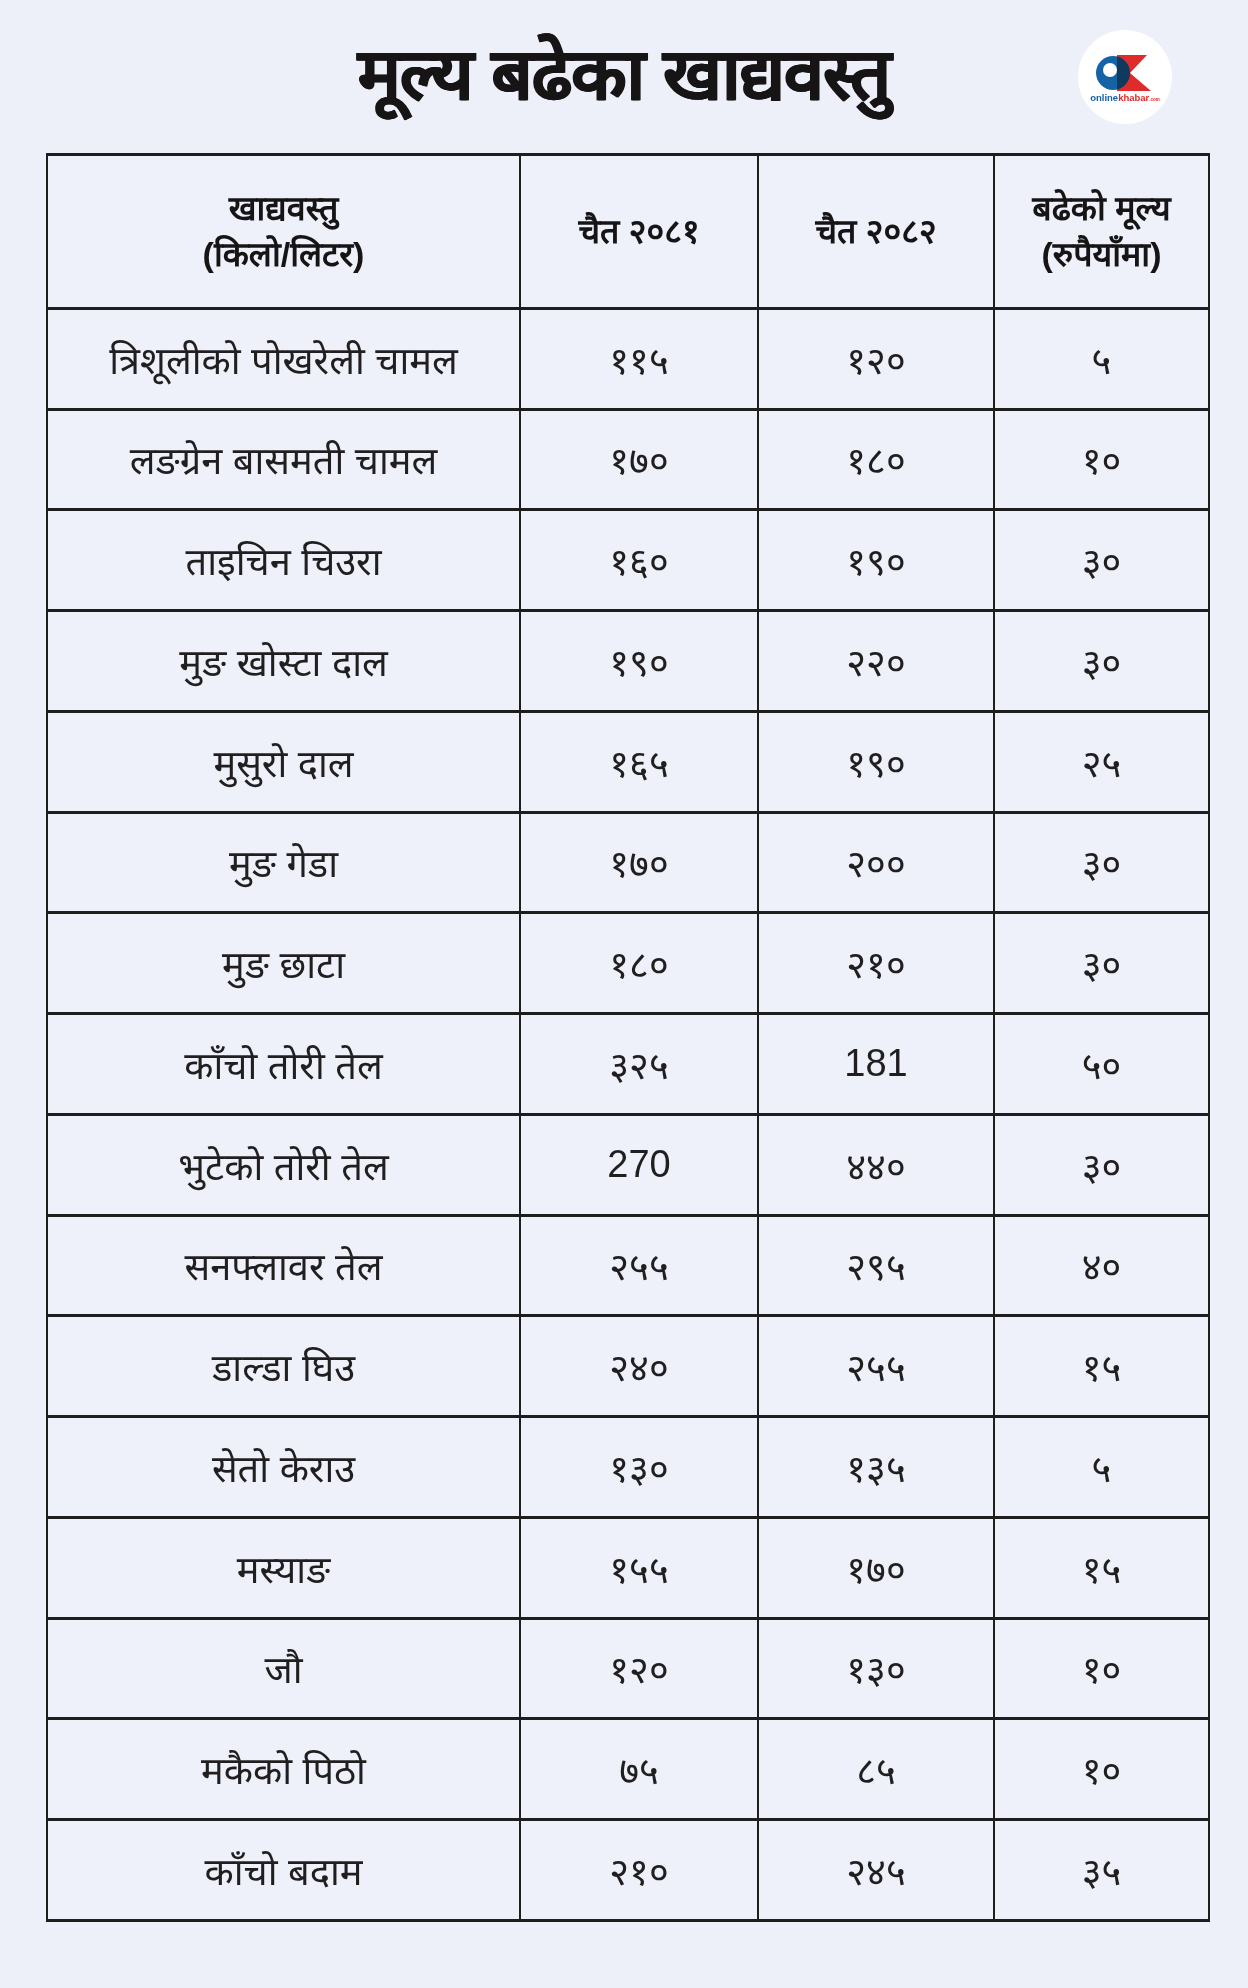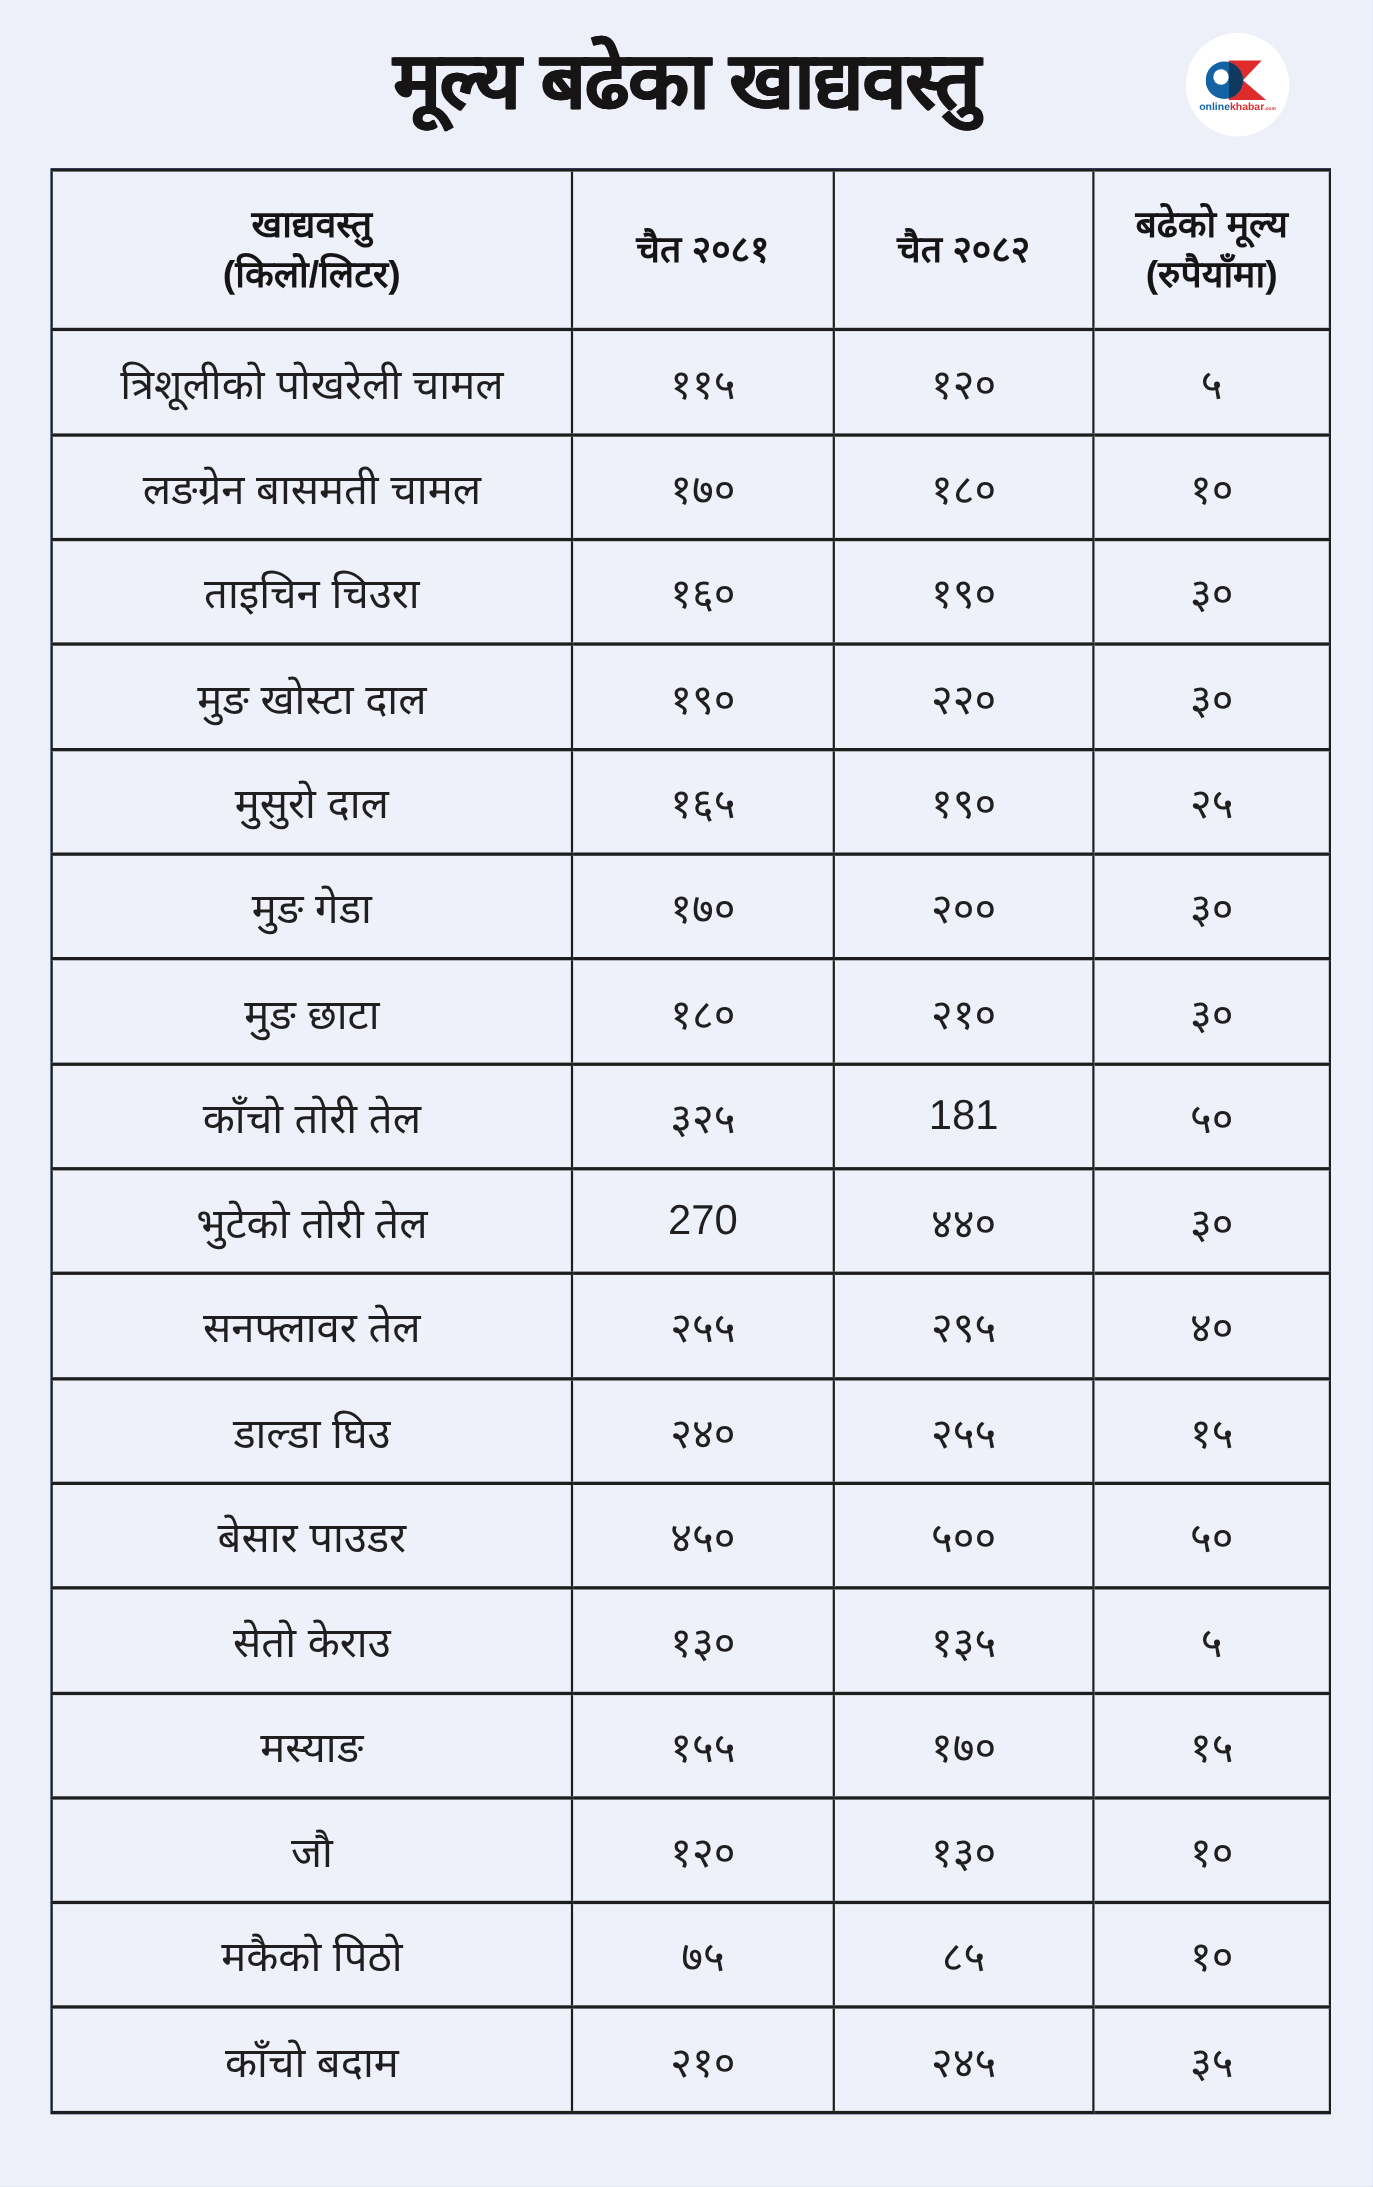--- a/index.html
+++ b/index.html
@@ -43,21 +43,21 @@
   }
   .logo-word .w-online { color: #1464a5; }
   .logo-word .w-khabar { color: #e02b2b; margin-top: 16px; }
   .logo-word .w-tld { color: #e02b2b; font-size: 4.5px; }
   table.price-table {
     position: absolute;
     left: 46px; top: 153px;
     width: 1162px; height: 1769px;
     border-collapse: collapse;
     table-layout: fixed;
-    background: #1d4ed8;
+    background: #a16207;
   }
   .price-table col.c1 { width: 473px; }
   .price-table col.c2 { width: 238px; }
   .price-table col.c3 { width: 236px; }
   .price-table col.c4 { width: 215px; }
   .price-table th, .price-table td {
     border: 3px solid #1e1e1e;
     border-left-width: 2px;
     border-right-width: 2px;
     text-align: center;
@@ -175,26 +175,20 @@
     <td>२९५</td>
     <td>४०</td>
   </tr>
   <tr class="data-row">
     <td>डाल्डा घिउ</td>
     <td>२४०</td>
     <td>२५५</td>
     <td>१५</td>
   </tr>
   <tr class="data-row">
-    <td>बेसार पाउडर</td>
-    <td>४५०</td>
-    <td>५००</td>
-    <td>५०</td>
-  </tr>
-  <tr class="data-row">
     <td>सेतो केराउ</td>
     <td>१३०</td>
     <td>१३५</td>
     <td>५</td>
   </tr>
   <tr class="data-row">
     <td>मस्याङ</td>
     <td>१५५</td>
     <td>१७०</td>
     <td>१५</td>

